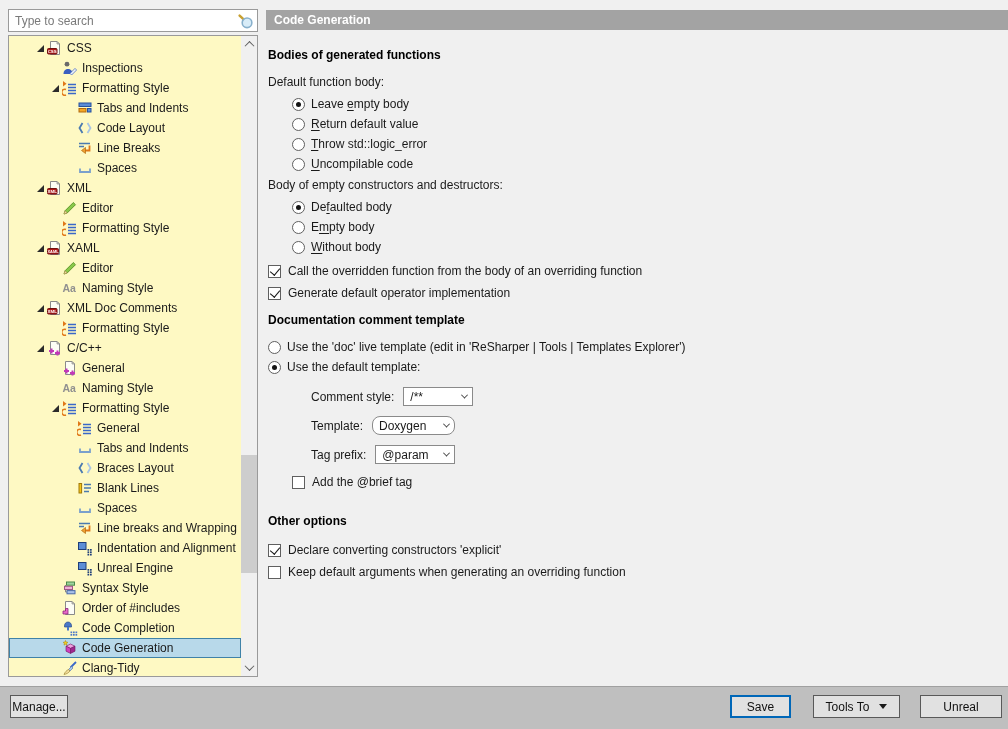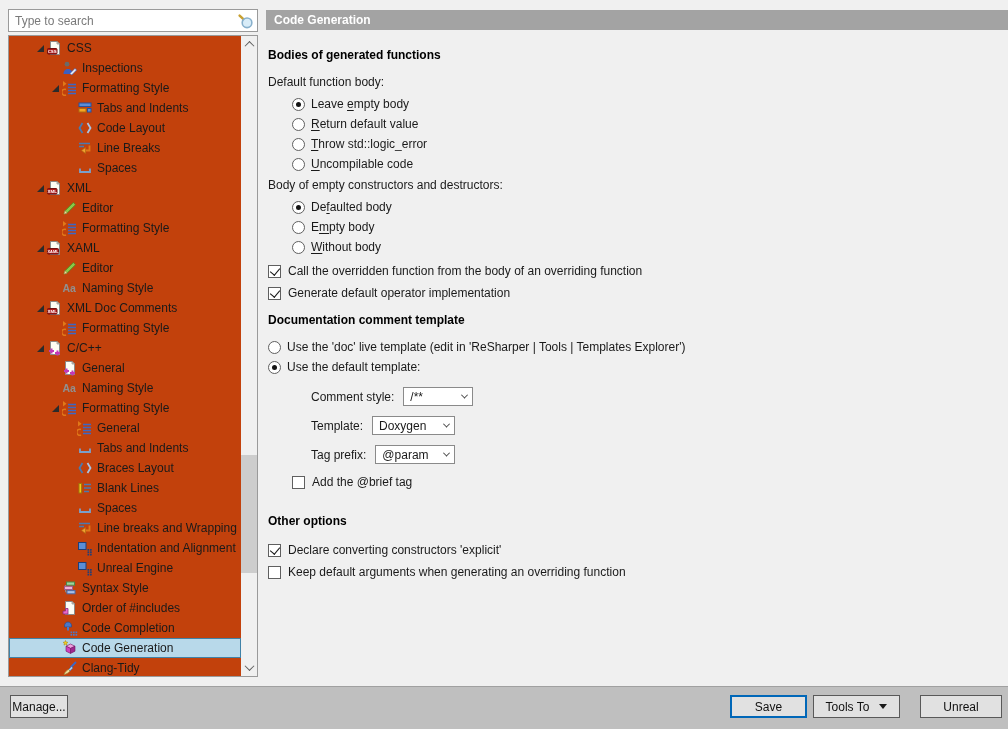--- a/index.html
+++ b/index.html
@@ -19,21 +19,21 @@
   }
   .search-box input {
     flex:1; border:none; outline:none; background:transparent;
     font:12px "Liberation Sans", sans-serif; color:#ec4899; padding:0 4px 0 6px;
   }
   .search-box input::placeholder { color:#7a7a7a; }
   .search-icon { width:18px; height:18px; margin-right:3px; flex:0 0 auto; }
   
   .tree-panel {
     position:absolute; left:8px; top:35px; width:250px; height:642px;
-    background:#c2410c; border:1px solid #9a9a9a; overflow:hidden;
+    background:#fef9c3; border:1px solid #9a9a9a; overflow:hidden;
   }
   .tree-rows { position:absolute; left:0; top:2px; right:16px; }
   .trow { display:flex; align-items:center; height:20px; white-space:nowrap; border:1px solid transparent; }
   .trow .arrow { width:14px; flex:0 0 auto; display:flex; align-items:center; justify-content:center; }
   .trow.lvl1 .arrow { margin-left:23px; }
   .trow.lvl2 .arrow { margin-left:38px; }
   .trow.lvl3 .arrow { margin-left:53px; }
   .tri-exp { width:0; height:0; border-left:7px solid transparent; border-bottom:7px solid #2b2b2b; }
   .ticon { width:16px; height:16px; flex:0 0 auto; }
   .ticon svg { display:block; }
@@ -86,33 +86,33 @@
   }
   u { text-underline-offset:2px; }
   
   .dd-row { display:flex; align-items:center; height:19px; margin-top:10px;margin-left:43px; }
   .dropdown {
     height:19px; margin-left:9px; background:#fff; border:1px solid #8a8a8a;
     display:flex; align-items:center; padding:0 5px 0 6px;
   }
   .dropdown .val { flex:1; }
   .dd-chev { width:5px; height:5px; border-right:1.2px solid #444; border-bottom:1.2px solid #444; transform:rotate(45deg) translate(-1px,-1px); flex:0 0 auto; }
-  .w70 { width:70px; } .w83 { width:83px; } .w80 { width:80px; }
+  .w70 { width:70px; } .w83 { width:83px;border-radius:8px; } .w80 { width:80px; }
   
   .footer {
     position:absolute; left:0; top:686px; width:1008px; height:43px;
     background:#bfbfbf; border-top:1px solid #a0a0a0;
   }
   .btn {
     position:absolute; top:8px; height:23px; background:#e1e1e1;
     border:1px solid #595959; font:12px "Liberation Sans", sans-serif;
     display:flex; align-items:center; justify-content:center; color:#111;
   }
   .btn-manage { left:10px; width:58px; }
-  .btn-save { left:730px; width:77px; border:1px solid #0067b8; box-shadow:inset 0 0 0 1px #0067b8; }
+  .btn-save { left:730px; width:61px; border:1px solid #0067b8; box-shadow:inset 0 0 0 1px #0067b8; }
   .btn-saveto { left:813px; width:87px; }
   .btn-cancel { left:920px; width:82px; }
   .dd-arrow-solid { width:0; height:0; border-left:4px solid transparent; border-right:4px solid transparent; border-top:5px solid #1a1a1a; margin-left:10px; }
 </style>
 </head>
 <body>
 
 <div class="search-box">
   <input type="text" placeholder="Type to search" style="">
   <span class="search-icon">

